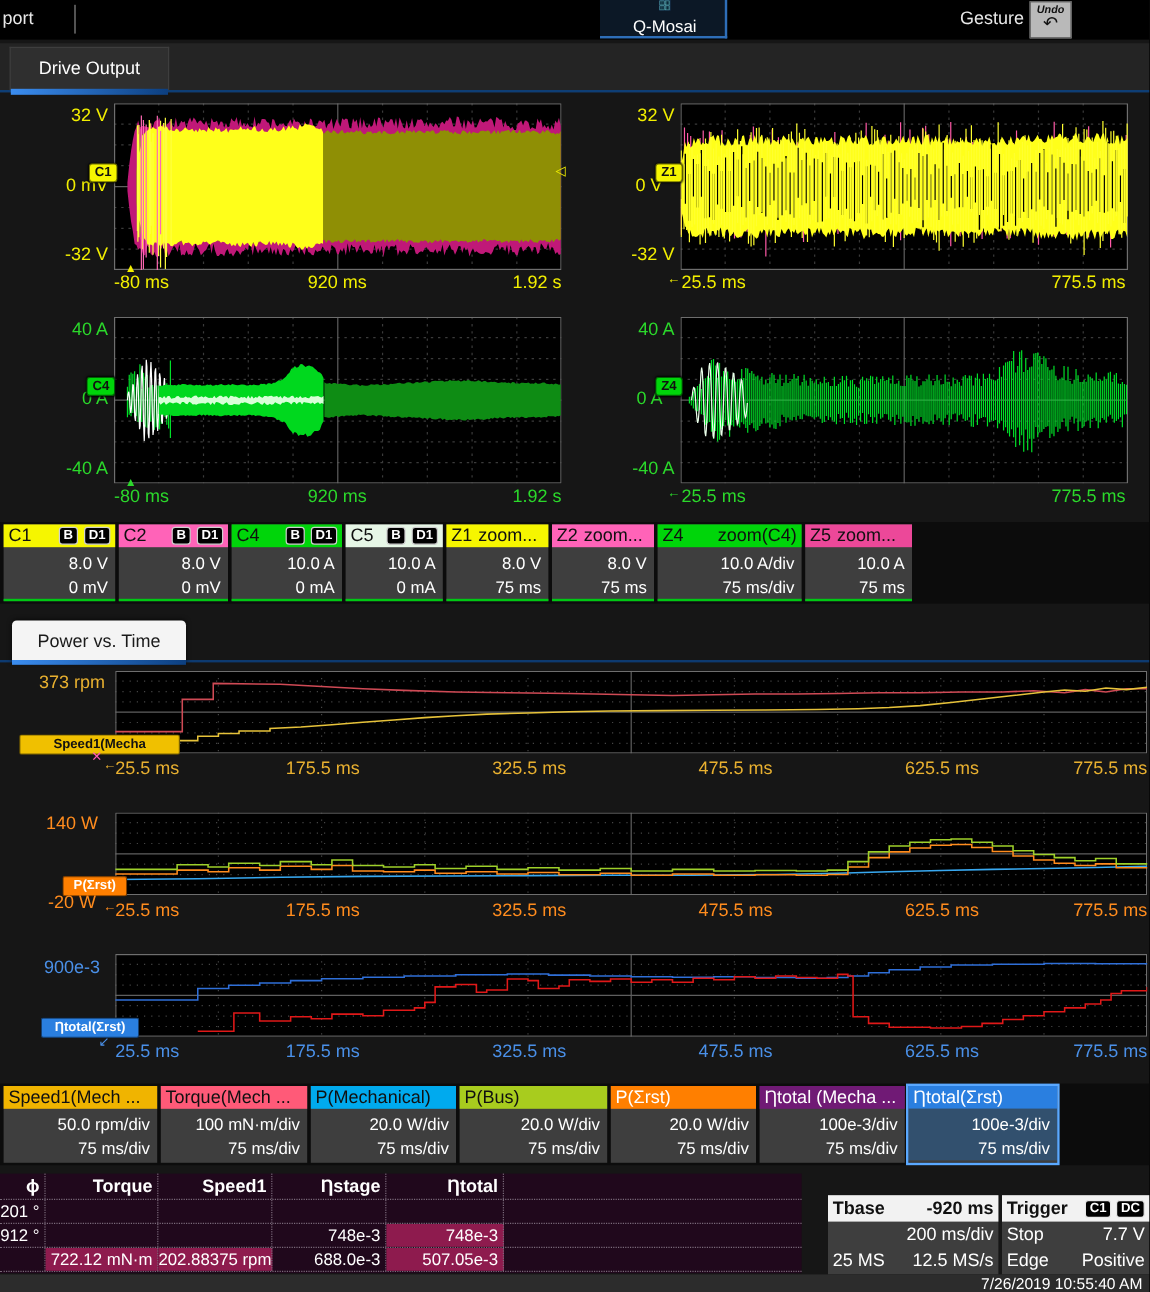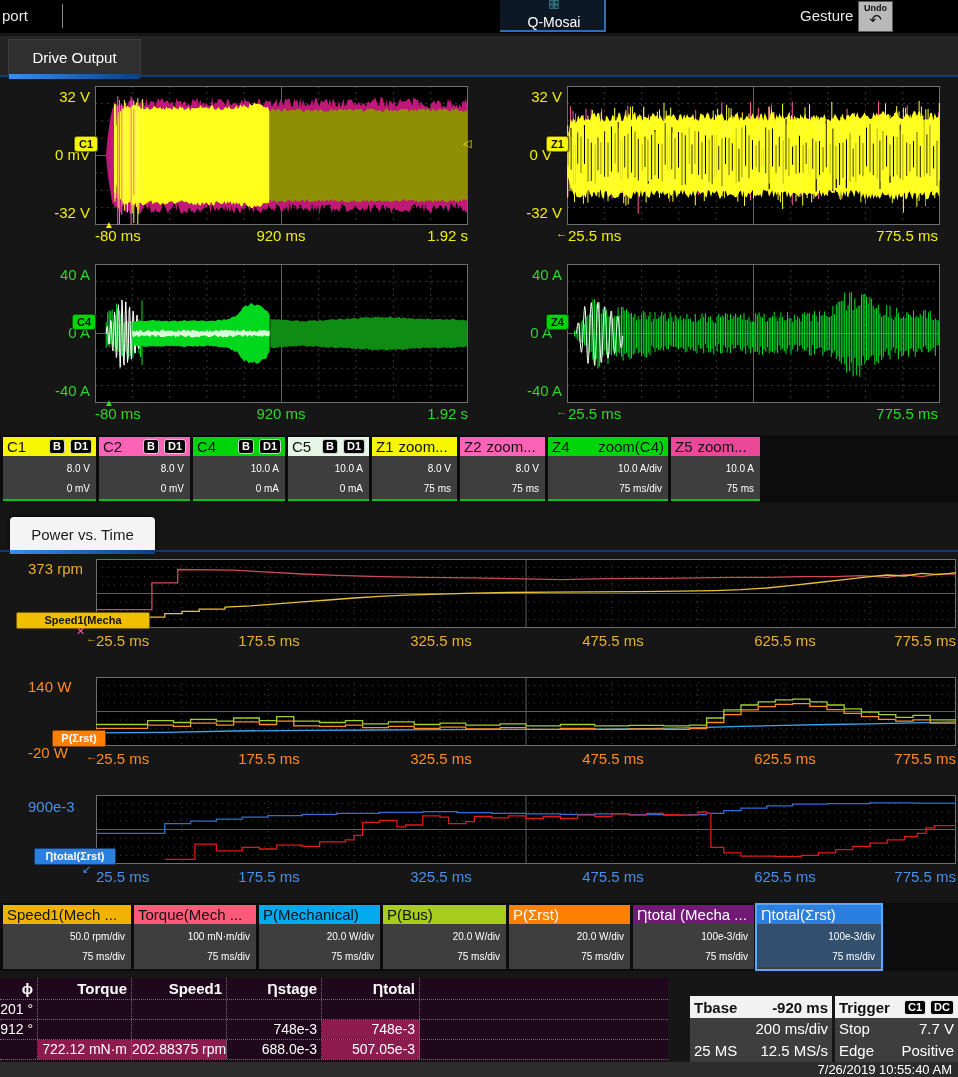--- a/index.html
+++ b/index.html
@@ -10,21 +10,21 @@
   .toolbar{position:absolute;left:0;top:0;width:958px;height:33px;background:#000;}
   .menu-left{position:absolute;left:2px;top:7px;color:#e8e8e8;font-size:15px;}
   .tb-sep{position:absolute;left:62px;top:4px;width:1px;height:24px;background:#8a8a8a;}
   .qmosaic-btn{position:absolute;left:500px;top:0;width:106px;height:32px;background:#0c1826;
     border-right:2px solid #2e6eb8;border-bottom:2px solid #2e6eb8;box-sizing:border-box;
     display:flex;align-items:center;gap:5px;padding-left:4px;flex-direction:column;}
   .qmosaic-label{color:#fff;font-size:14px;white-space:nowrap;}
   .gesture-label{position:absolute;left:800px;top:7px;color:#e8e8e8;font-size:15px;}
   .undo-btn{position:absolute;left:858px;top:1px;width:35px;height:31px;background:#b9b9b9;
     border:1px solid #5a5a5a;box-sizing:border-box;text-align:center;cursor:pointer;}
-  .undo-label{font-size:9px;font-weight:bold;color:#111;line-height:10px;padding-top:1px;}
+  .undo-label{font-size:9px;font-weight:bold;color:#111;line-height:10px;padding-top:1px;font-style:italic;}
   .undo-arrow{font-size:15px;color:#111;line-height:14px;}
 
   
   .tabbar{position:absolute;left:0;top:36px;width:958px;height:41px;background:#242424;border-bottom:2px solid #0e3e75;box-sizing:border-box;}
   .tab-drive{position:absolute;left:8px;top:3px;width:133px;height:36px;background:#2f2f2f;color:#fff;font-size:15px;
     display:flex;align-items:center;justify-content:center;border:1px solid #3e3e3e;border-bottom:none;box-sizing:border-box;cursor:pointer;}
   .tab-drive::after{content:"";position:absolute;left:0;bottom:-4px;width:100%;height:5px;
     background:linear-gradient(90deg,#3b8df0,#0c3f80);}
   .pvt-bar{position:absolute;left:0;top:514px;width:958px;height:38px;border-bottom:2px solid #0d3a70;box-sizing:border-box;}
   .tab-power{position:absolute;left:10px;top:3px;width:145px;height:34px;background:#f4f4f4;color:#1a1a1a;font-size:15px;
@@ -42,28 +42,28 @@
   .amber{color:#e8b030}.orange{color:#ff8c1e}.blue{color:#4a90e8}
 
   .chan-badge{position:absolute;font-size:11px;font-weight:bold;color:#111;padding:0 4px;line-height:14px;
     border-radius:3px;border:1px solid rgba(0,0,0,.55);box-shadow:0 0 2px #000;}
   .marker{position:absolute;font-size:11px;line-height:11px;}
   .trig-up{font-size:10px;}
 
   
   .strip-badge{position:absolute;font-size:11px;font-weight:bold;color:#111;height:15px;line-height:15px;
     text-align:center;border-radius:2px;border:1px solid rgba(0,0,0,.5);overflow:hidden;white-space:nowrap;}
-  .strip-toplab{position:absolute;width:64px;text-align:left;font-size:15px;white-space:nowrap;}
+  .strip-toplab{position:absolute;width:64px;text-align:center;font-size:15px;white-space:nowrap;}
 
   
   .descrow{position:absolute;left:0;width:958px;height:68px;background:#0c0c0c;}
   .dbox{position:absolute;top:2px;height:64px;background:#3e3e3e;box-sizing:border-box;cursor:pointer;}
   .dbox-head{height:19px;font-size:15px;display:flex;align-items:center;gap:5px;padding:0 4px;white-space:nowrap;overflow:hidden;}
   .t-dark .dbox-head{color:#101010}.t-light .dbox-head{color:#fff}
-  .dbox-body{padding:3px 6px 0 0;text-align:right;color:#fff;font-size:10px;line-height:20px;white-space:nowrap;}
+  .dbox-body{padding:3px 6px 0 0;text-align:right;color:#fff;font-size:14px;line-height:20px;white-space:nowrap;}
   .bd-badge{background:#000;color:#fff;font-size:11px;font-weight:bold;border:1px solid #cfcfcf;border-radius:3px;
     padding:0 3px;line-height:13px;}
   .push{margin-left:auto;}
   .zline{border-bottom:2px solid #00c814;}
   .selbox{outline:2px solid #5aa8ff;outline-offset:0;}
   .selbox .dbox-body{background:#32506e;height:43px;box-sizing:border-box;}
 
   .dr1 .dbox:nth-child(1){left:3px;width:93px}
   .dr1 .dbox:nth-child(2){left:99px;width:91px}
   .dr1 .dbox:nth-child(3){left:193px;width:92px}

